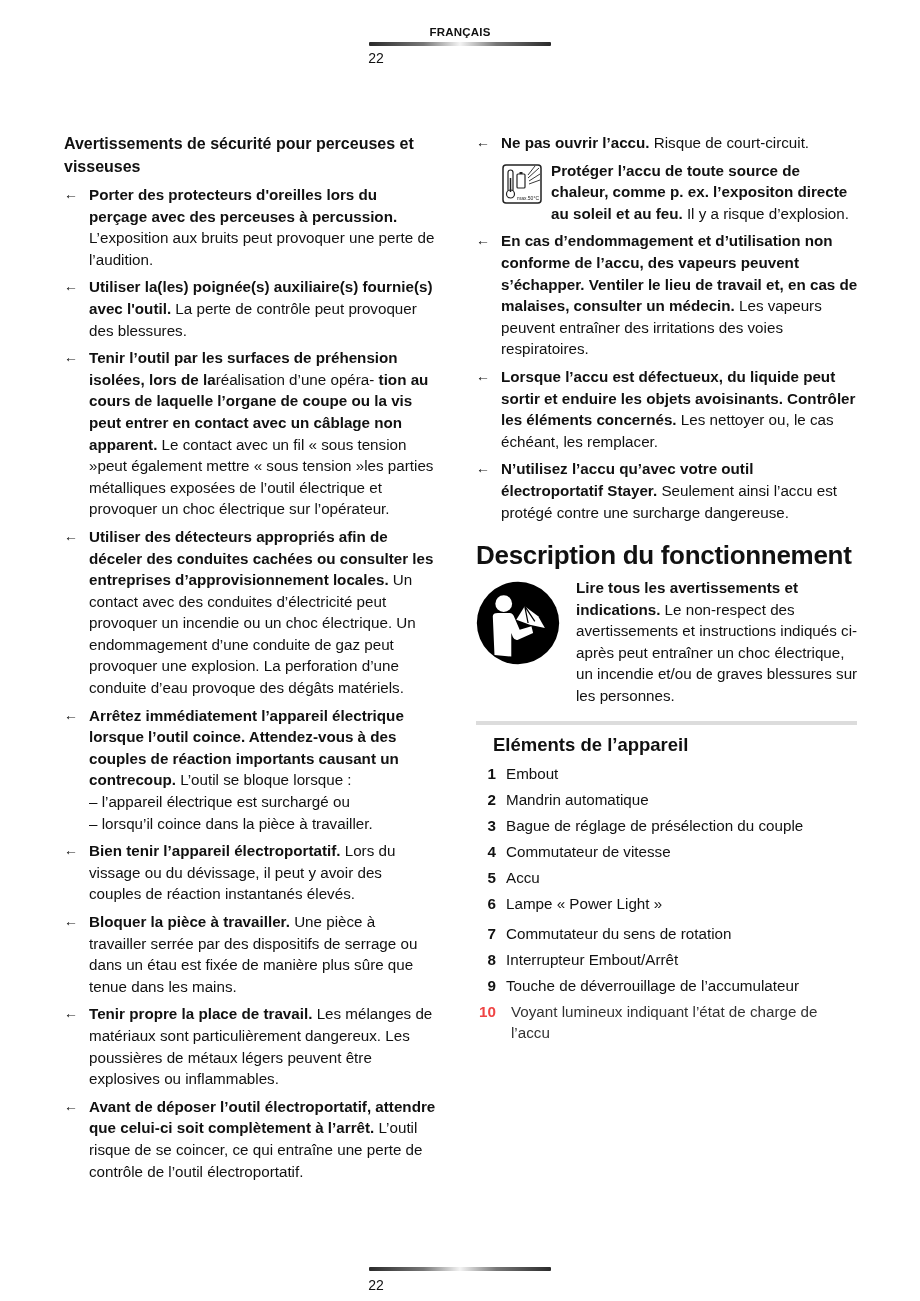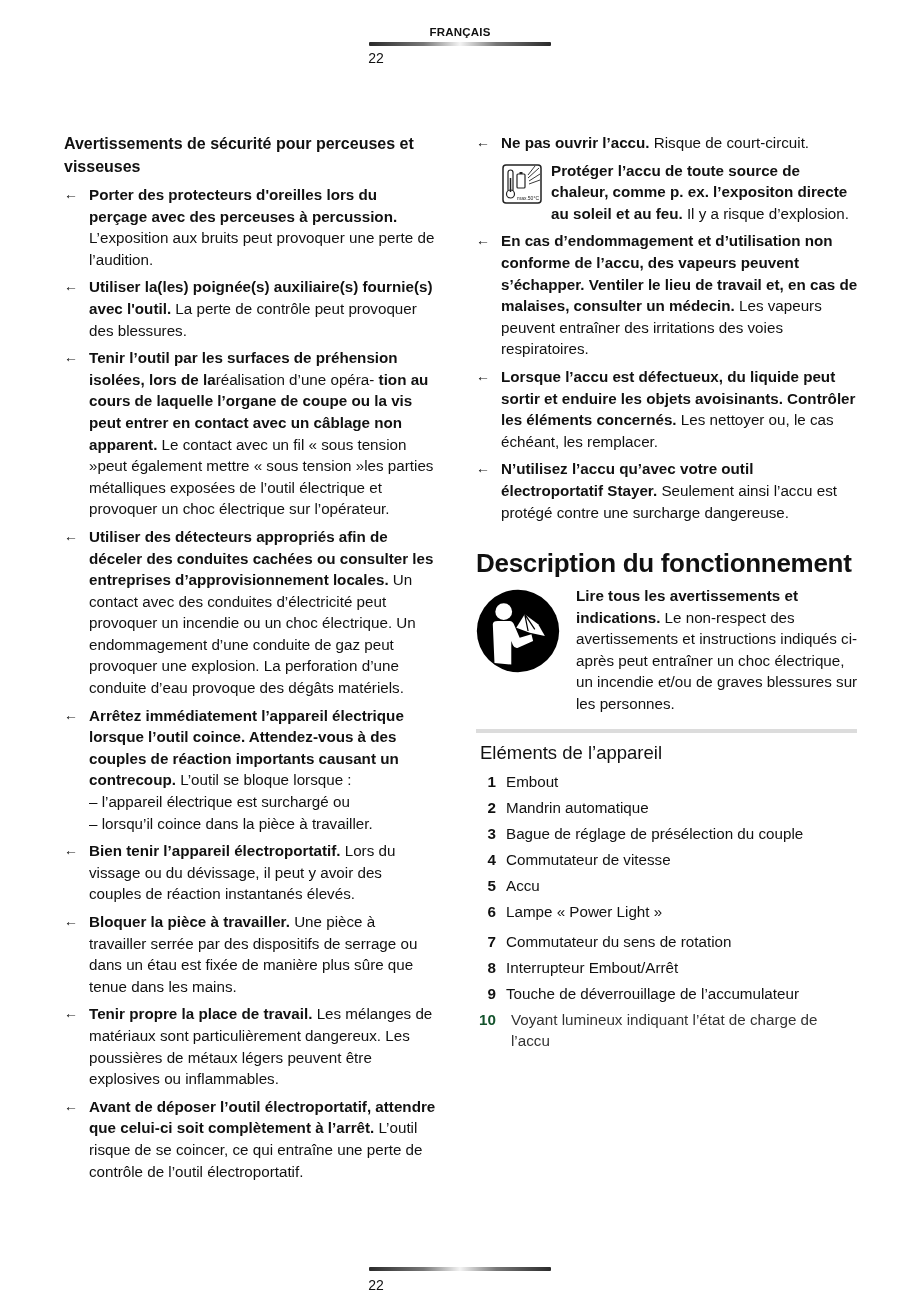--- a/index.html
+++ b/index.html
@@ -21,26 +21,26 @@
   .col.right { left: 476px; width: 382px; }
 
   .h2 { font-size: 16px; font-weight: bold; line-height: 23px; margin: 0 0 6px 0; }
   .item { position: relative; padding-left: 25px; margin-bottom: 6px; }
   .item .arrow { position: absolute; left: 0; top: 0; font-size: 14px; }
   .item b { font-weight: bold; }
 
   .warn-row { position: relative; padding-left: 75px; margin: 2px 0 6px 0; }
   .warn-icon { position: absolute; left: 26px; top: 4px; width: 40px; height: 40px; }
 
-  .h1 { font-size: 26px; font-weight: bold; line-height: 32px; margin: 24px 0 6px 0; letter-spacing: -0.3px; }
+  .h1 { font-size: 26px; font-weight: bold; line-height: 32px; margin: 16px 0 6px 0; letter-spacing: -0.3px; }
   .read-row { position: relative; padding-left: 100px; min-height: 130px; }
   .read-icon { position: absolute; left: 0; top: 4px; width: 84px; height: 84px; }
 
   .divider { height: 4px; background: #dcdcdc; margin: 14px 0 8px 0; width: 381px; }
-  .h3 { font-size: 18.5px; font-weight: normal; line-height: 24px; margin: 0 0 6px 4px; }
+  .h3 { font-size: 18.5px; font-weight: bold; line-height: 24px; margin: 0 0 6px 17px; }
   .para { margin-bottom: 8px; }
   .elist { margin: 0; padding: 0; list-style: none; }
   .elist li { position: relative; padding-left: 30px; line-height: 21px; margin-bottom: 5px; }
   .elist li .num { position: absolute; left: 0; width: 20px; text-align: right; font-weight: bold; }
   .elist li.ten { padding-left: 35px; }
   .elist li.ten .num { width: 20px; text-align: right; left: 0; }
 </style>
 </head>
 <body>
 
@@ -149,18 +149,18 @@
   <ul class="elist">
     <li><span class="num">1</span><span>Embout</span></li>
     <li><span class="num">2</span><span>Mandrin automatique</span></li>
     <li><span class="num">3</span><span>Bague de réglage de présélection du couple</span></li>
     <li><span class="num">4</span><span>Commutateur de vitesse</span></li>
     <li><span class="num">5</span><span>Accu</span></li>
     <li style="margin-bottom:9px"><span class="num">6</span><span>Lampe « Power Light »</span></li>
     <li><span class="num">7</span><span>Commutateur du sens de rotation</span></li>
     <li><span class="num">8</span><span>Interrupteur Embout/Arrêt</span></li>
     <li><span class="num">9</span><span>Touche de déverrouillage de l’accumulateur</span></li>
-    <li class="ten" style="color:#333"><span class="num" style="color:#14532d">10</span><span>Voyant lumineux indiquant l’état de charge de l’accu</span></li>
+    <li class="ten" style="color:#333"><span class="num" style="color:#ef4444">10</span><span>Voyant lumineux indiquant l’état de charge de l’accu</span></li>
   </ul>
 </div>
 
 <div class="rule bot"></div>
 <div class="pnum bot">22</div>
 
 </body></html>

